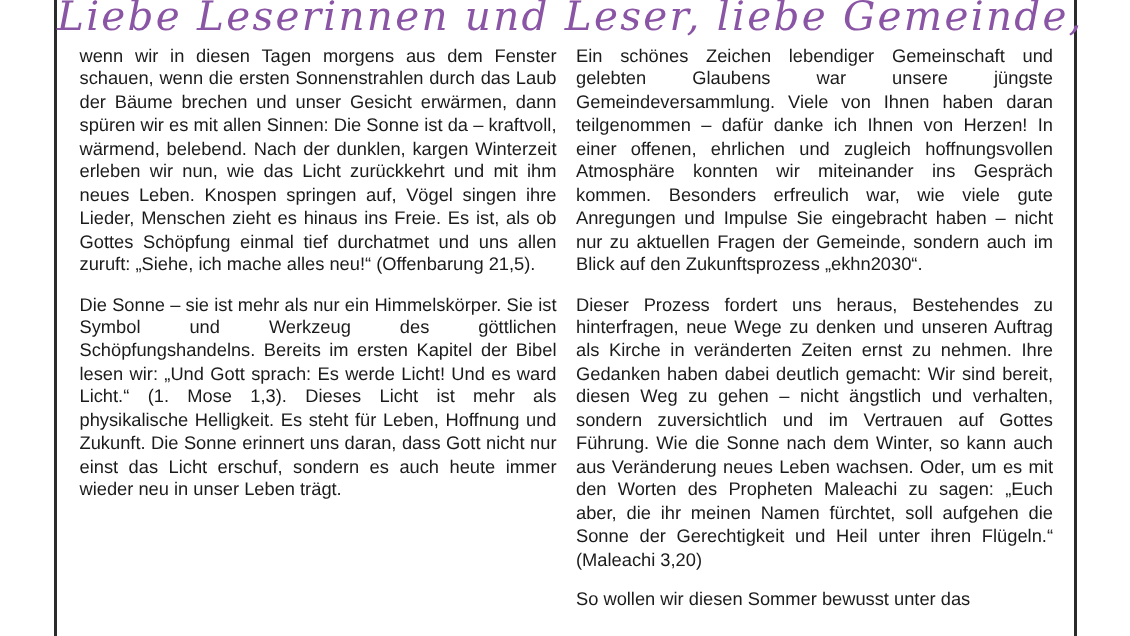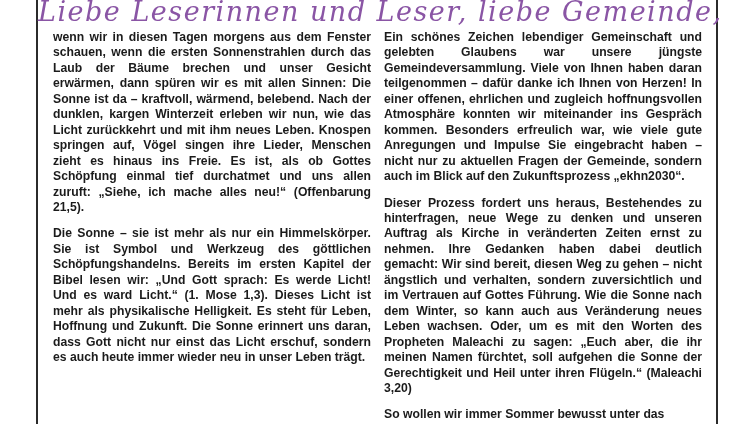--- a/index.html
+++ b/index.html
@@ -46,34 +46,34 @@
   }
   .col {
     width: 318px;
     text-align: justify;
     font-size: 12.2px;
     line-height: 15.45px;
     color: #1b1b1b;
     hyphens: auto;
     -webkit-hyphens: auto;
   }
-  .col p { margin: 0 0 11px 0; font-weight: bold; }
+  .col p { margin: 0 0 11px 0; }
   .col p:last-child { margin-bottom: 0; }
 </style>
 </head>
 <body>
 
 <div class="page-border left"></div>
 <div class="page-border right"></div>
 
 <h1 class="headline" style="color: rgb(138, 85, 165);">Liebe Leserinnen und Leser, liebe Gemeinde,</h1>
 
 <div class="columns">
   <div class="col">
     <p>wenn wir in diesen Tagen morgens aus dem Fenster schauen, wenn die ersten Sonnenstrahlen durch das Laub der Bäume brechen und unser Gesicht erwärmen, dann spüren wir es mit allen Sinnen: Die Sonne ist da – kraftvoll, wärmend, belebend. Nach der dunklen, kargen Winterzeit erleben wir nun, wie das Licht zurückkehrt und mit ihm neues Leben. Knospen springen auf, Vögel singen ihre Lieder, Menschen zieht es hinaus ins Freie. Es ist, als ob Gottes Schöpfung einmal tief durchatmet und uns allen zuruft: „Siehe, ich mache alles neu!“ (Offenbarung 21,5).</p>
     <p>Die Sonne – sie ist mehr als nur ein Himmelskörper. Sie ist Symbol und Werkzeug des göttlichen Schöpfungshandelns. Bereits im ersten Kapitel der Bibel lesen wir: „Und Gott sprach: Es werde Licht! Und es ward Licht.“ (1. Mose 1,3). Dieses Licht ist mehr als physikalische Helligkeit. Es steht für Leben, Hoffnung und Zukunft. Die Sonne erinnert uns daran, dass Gott nicht nur einst das Licht erschuf, sondern es auch heute immer wieder neu in unser Leben trägt.</p>
   </div>
   <div class="col">
     <p>Ein schönes Zeichen lebendiger Gemeinschaft und gelebten Glaubens war unsere jüngste Gemeindeversammlung. Viele von Ihnen haben daran teilgenommen – dafür danke ich Ihnen von Herzen! In einer offenen, ehrlichen und zugleich hoffnungsvollen Atmosphäre konnten wir miteinander ins Gespräch kommen. Besonders erfreulich war, wie viele gute Anregungen und Impulse Sie eingebracht haben – nicht nur zu aktuellen Fragen der Gemeinde, sondern auch im Blick auf den Zukunftsprozess „ekhn2030“.</p>
     <p>Dieser Prozess fordert uns heraus, Bestehendes zu hinterfragen, neue Wege zu denken und unseren Auftrag als Kirche in veränderten Zeiten ernst zu nehmen. Ihre Gedanken haben dabei deutlich gemacht: Wir sind bereit, diesen Weg zu gehen – nicht ängstlich und verhalten, sondern zuversichtlich und im Vertrauen auf Gottes Führung. Wie die Sonne nach dem Winter, so kann auch aus Veränderung neues Leben wachsen. Oder, um es mit den Worten des Propheten Maleachi zu sagen: „Euch aber, die ihr meinen Namen fürchtet, soll aufgehen die Sonne der Gerechtigkeit und Heil unter ihren Flügeln.“ (Maleachi 3,20)</p>
-    <p>So wollen wir immer Sommer bewusst unter das</p>
+    <p>So wollen wir diesen Sommer bewusst unter das</p>
   </div>
 </div>
 
 </body></html>

